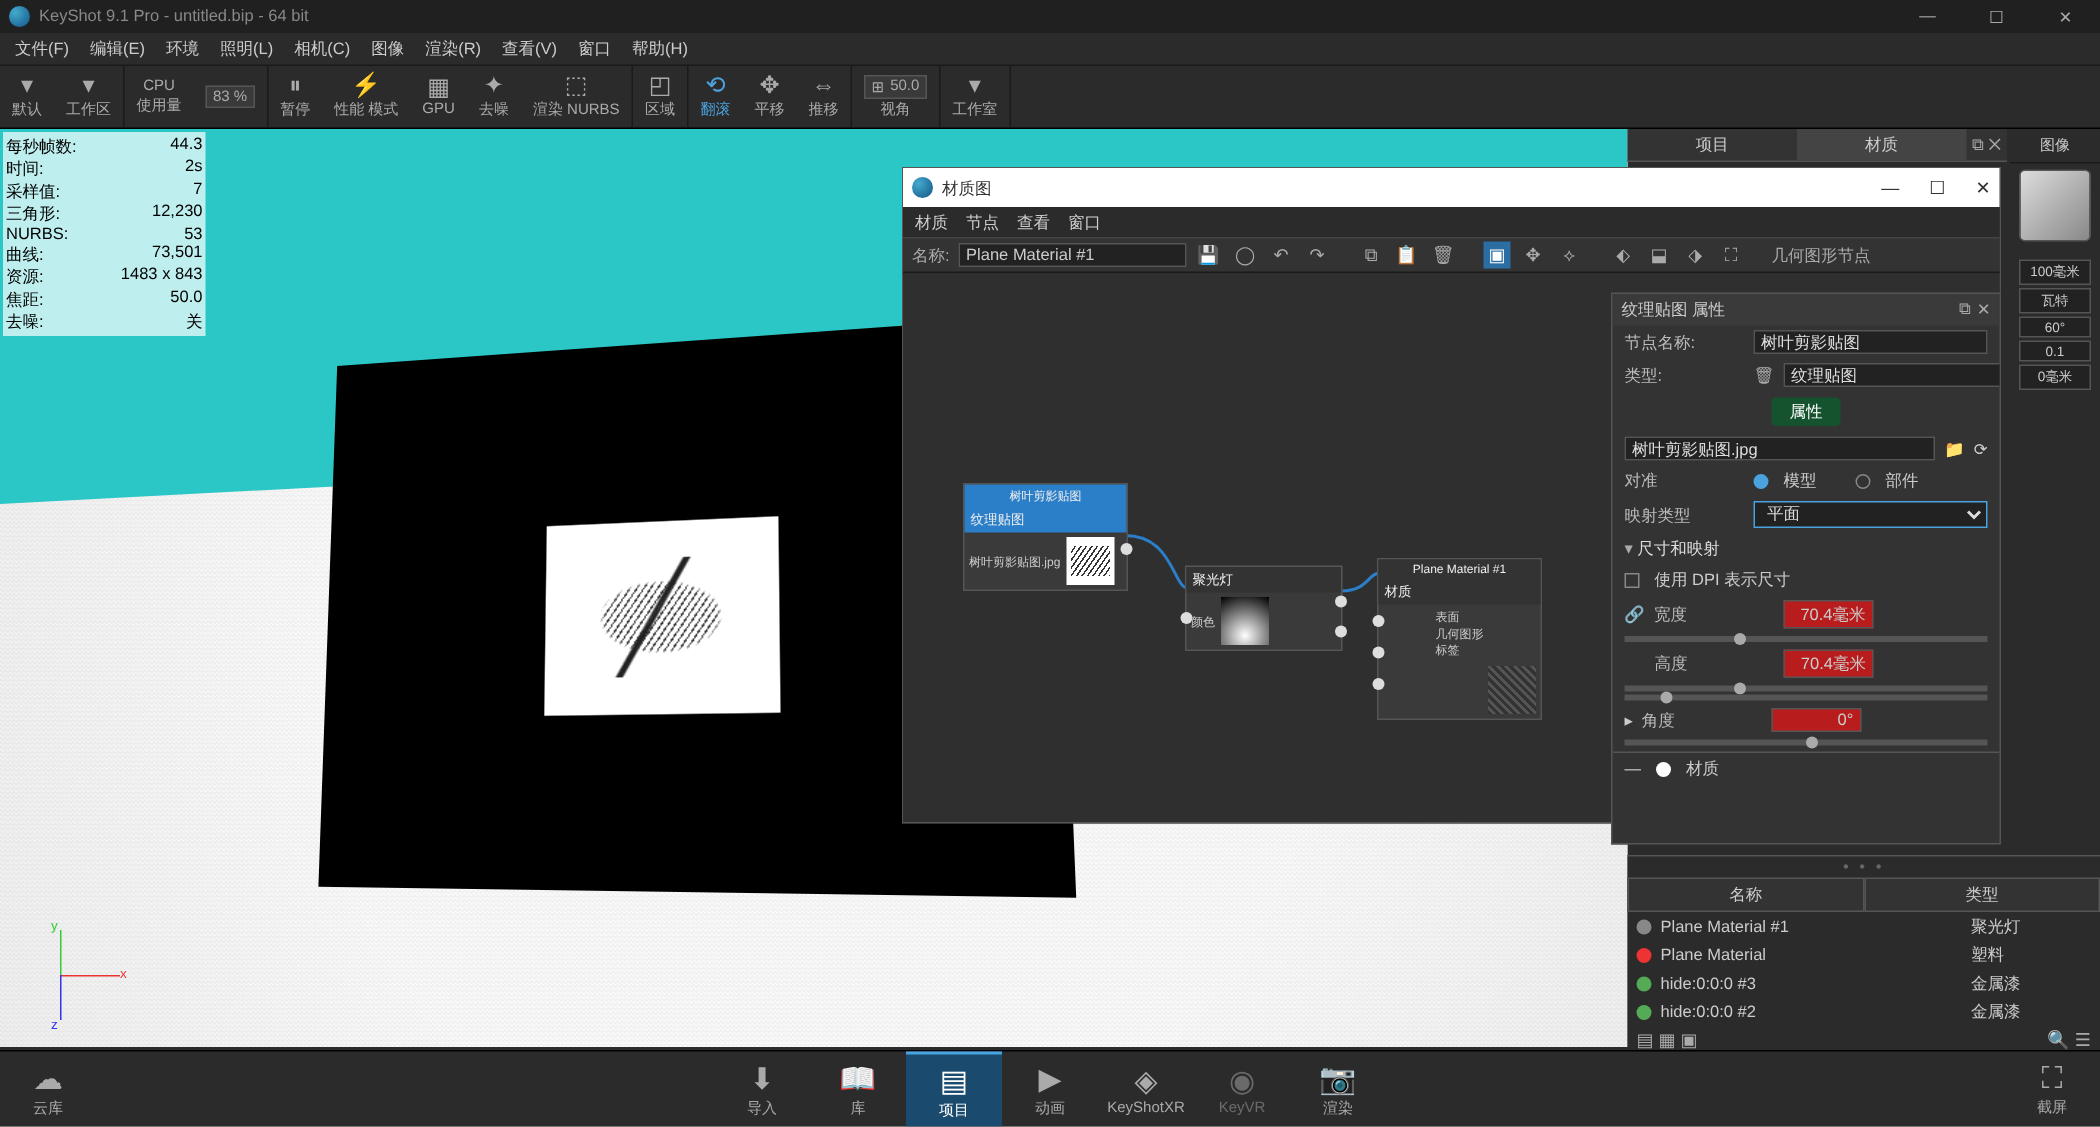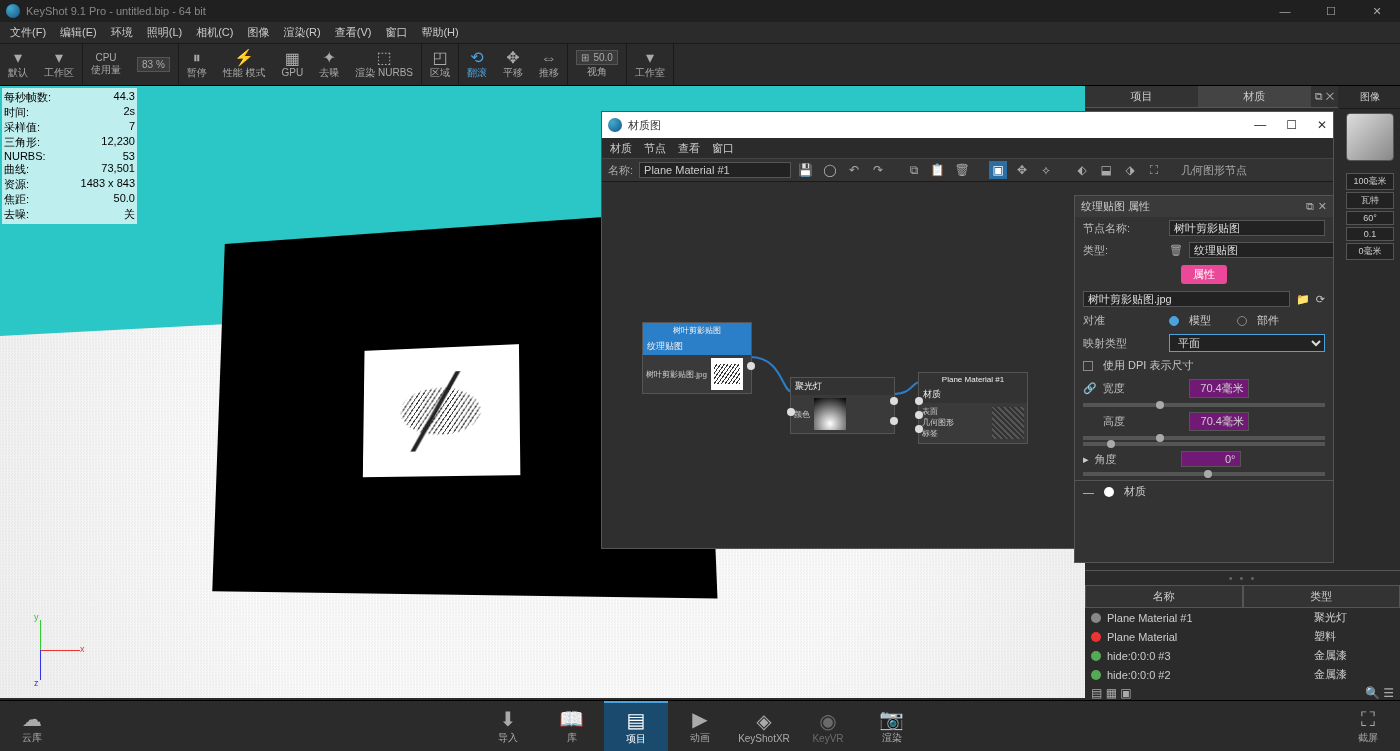--- a/index.html
+++ b/index.html
@@ -60,24 +60,24 @@
 
 .proj-header { position:absolute; right:62px; top:86px; width:253px; height:22px; background:#333; display:flex; align-items:center; border-bottom:1px solid #555;}
 .proj-header .ptab { flex:1; text-align:center; padding:3px; }
 
 .prop-pane { position:absolute; left:1074px; top:183px; width:260px; height:368px; background:#333; border:1px solid #555; font-size:11px; overflow:hidden;margin-top:12px;}
 .prop-title { background:#3a3a3a; padding:3px 6px; display:flex; align-items:center; }
 .prop-title .pclose { margin-left:auto; display:flex; gap:4px; color:#aaa; }
 .prop-row { display:flex; align-items:center; padding:3px 8px; gap:6px; }
 .prop-row .plabel { flex:0 0 80px; color:#bbb; }
 .prop-row input, .prop-row select { background:#222; border:1px solid #555; color:#ddd; padding:1px 4px; flex:1; font-size:11px; }
-.prop-row .val { background:#701a75; border:1px solid #555; padding:1px 4px; min-width:60px; text-align:right; }
+.prop-row .val { background:#b91c1c; border:1px solid #555; padding:1px 4px; min-width:60px; text-align:right; }
 .prop-btn { background:#444; border:1px solid #666; padding:2px 8px; color:#ddd; font-size:10px; }
 .prop-tabs { display:flex; justify-content:center; margin:4px 0; }
-.prop-tabs .pt { padding:2px 12px; background:#ec4899; color:#fff; border-radius:3px; }
+.prop-tabs .pt { padding:2px 12px; background:#14532d; color:#fff; border-radius:3px; }
 .slider { height:4px; background:#555; margin:2px 8px; position:relative; }
 .slider .sh { position:absolute; width:8px; height:8px; background:#aaa; border-radius:50%; top:-2px; left:30%; }
 .radio { width:10px; height:10px; border-radius:50%; border:1px solid #888; display:inline-block; margin-right:4px; vertical-align:middle;}
 .radio.on { background:#4aa3df; border-color:#4aa3df; }
 .checkbox { width:10px; height:10px; border:1px solid #888; display:inline-block; margin-right:4px; vertical-align:middle;}
 .section-hdr { padding:3px 8px; color:#ddd; }
 .section-hdr::before { content:"▾ "; color:#aaa; }
 
 .mat-list { position:absolute; right:0; bottom:51px; width:315px; height:130px; background:#2b2b2b; border-top:1px solid #555; font-size:11px; }
 .mat-list .mhdr { display:flex; background:#333; }
@@ -337,21 +337,21 @@
           <span style="font-size:8px">颜色</span>
           <div class="thumb" style="background:radial-gradient(circle at 50% 80%,#fff,#000)"></div>
         </div>
       <div class="port" style="left:-4px;top:55%"></div>
       <div class="port" style="right:-4px;top:35%"></div>
       <div class="port" style="right:-4px;top:70%"></div>
     </div>
     <div class="node dark" style="left:316px;top:190px;width:110px">
       <div class="nh" style="font-size:8px;text-align:center">Plane Material #1</div>
       <div class="nh">材质</div>
-      <div class="nb" style="flex-direction:row">
+      <div class="nb" style="flex-direction:column">
        <div style="font-size:8px;line-height:1.4">
             <div>表面</div>
             <div>几何图形</div>
             <div>标签</div>
           </div>
        <div class="thumb" style="background:repeating-linear-gradient(45deg,#333 0 2px,#555 2px 4px);margin-left:auto"></div>
       </div>
       <div class="port" style="left:-4px;top:35%"></div>
       <div class="port" style="left:-4px;top:55%"></div>
       <div class="port" style="left:-4px;top:75%"></div>
@@ -389,20 +389,21 @@
     <span class="radio on"></span>
       <span>模型</span>
     <span style="width:14px"></span>
     <span class="radio"></span>
       <span>部件</span>
   </div>
   <div class="prop-row">
     <span class="plabel">映射类型</span>
     <select style="border-color:#4aa3df"><option>平面</option></select>
   </div>
+  <div class="section-hdr">尺寸和映射</div>
   <div class="prop-row">
       <span class="checkbox"></span>
       <span>使用 DPI 表示尺寸</span>
     </div>
   <div class="prop-row">
       <span style="color:#4aa3df">🔗</span>
       <span class="plabel">宽度</span>
       <span class="val">70.4毫米</span>
     </div>
   <div class="slider">

